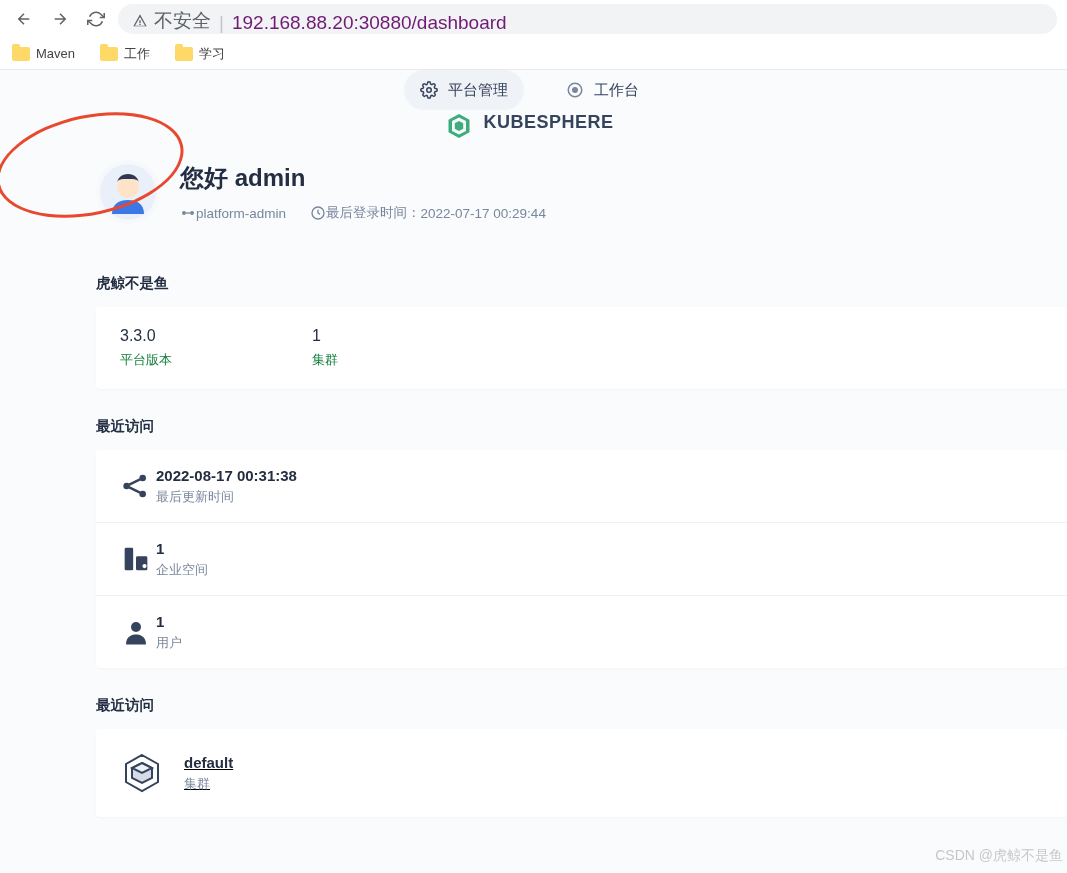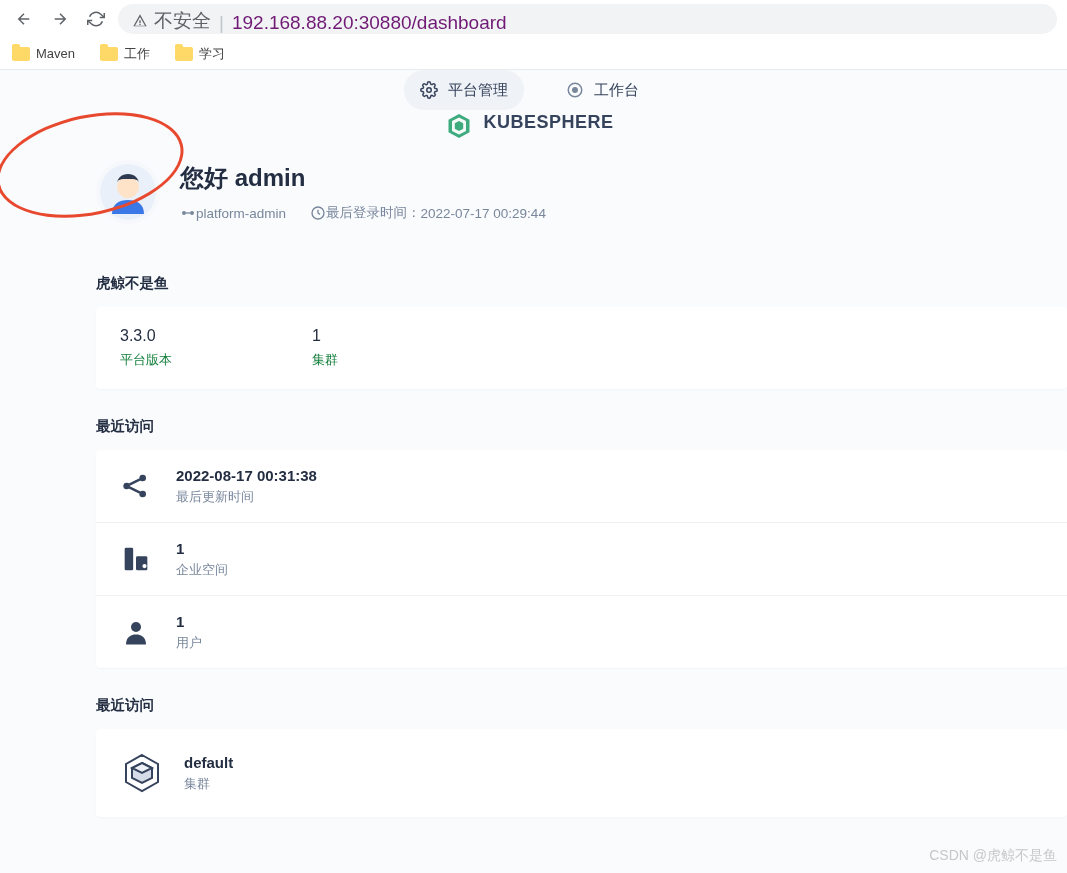--- a/index.html
+++ b/index.html
@@ -39,30 +39,30 @@
     .greeting-meta span { display: flex; align-items: center; }
     
     .section-title { font-size: 14.5px; font-weight: 600; color: #242e42; margin-bottom: 14px; }
     
     .card { background: #fff; border-radius: 4px; box-shadow: 0 1px 2px rgba(0,0,0,0.03); margin-bottom: 28px; }
     
     .info-card { display: flex; padding: 20px 24px; gap: 140px; }
     .info-item .val { font-size: 16px; font-weight: 400; color: #242e42; margin-bottom: 6px; }
     .info-item .lbl { font-size: 13px; color: #15803d; }
     
-    .resource-row { display: flex; align-items: center; padding: 16px 20px; gap: 20px; border-top: 1px solid #eef0f4; }
+    .resource-row { display: flex; align-items: center; padding: 16px 20px; border-top: 1px solid #eef0f4; }
     .resource-row:first-child { border-top: none; }
     .res-icon { width: 40px; height: 40px; display: flex; align-items: center; justify-content: center; color: #36435c; }
     .res-text .val { font-size: 15px; font-weight: 600; color: #242e42; margin-bottom: 4px; }
     .res-text .lbl { font-size: 13px; color: #79879c; }
     
-    .recent-card { padding: 22px 24px; display: flex; align-items: center; gap: 20px; }
+    .recent-card { padding: 22px 24px; display: flex; align-items: center; gap: 20px; text-decoration: underline; }
     .hex-icon { width: 44px; height: 44px; }
     
-    .watermark { position: fixed; bottom: 8px; right: 10px; font-size: 14px; color: rgba(120,120,120,0.4); }
+    .watermark { position: fixed; bottom: 8px; right: 4px; font-size: 14px; color: rgba(120,120,120,0.4); }
   </style>
 </head>
 <body>
 
 <div class="browser-bar">
   <div class="nav-arrow">
     <svg width="18" height="18" viewBox="0 0 24 24" fill="none" stroke="currentColor" stroke-width="2">
         <path d="M19 12H5M12 19l-7-7 7-7"></path>
       </svg>
   </div>

